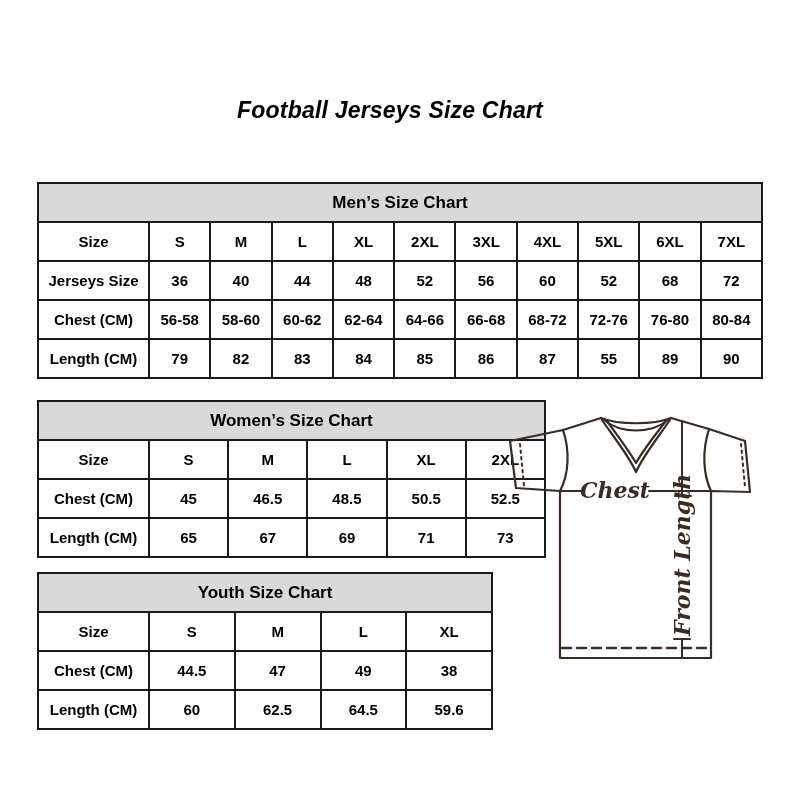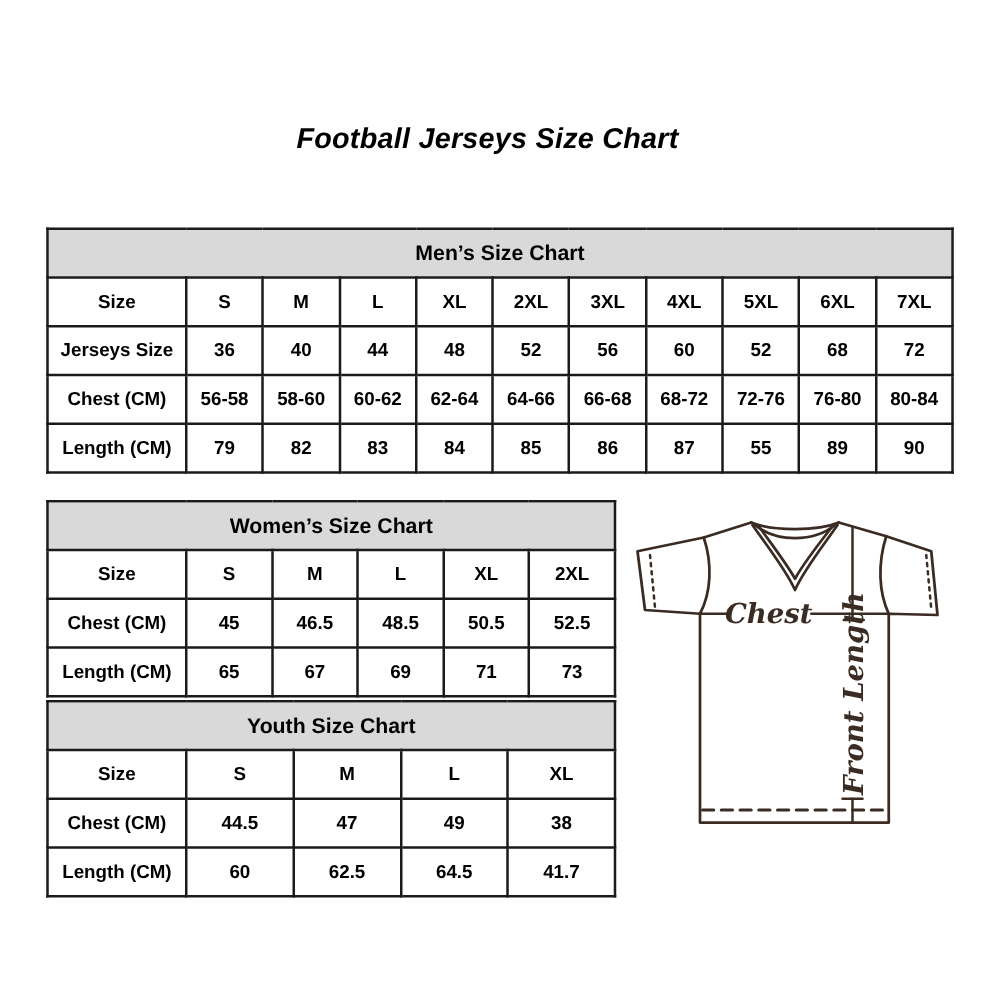--- a/index.html
+++ b/index.html
@@ -23,22 +23,22 @@
     font-weight:bold;font-size:15px;color:#000;
     font-family:"Liberation Sans",sans-serif;
     overflow:hidden;white-space:nowrap;
   }
   table.tbl th.band{
     background:var(--header-bg,#d9d9d9);
     font-size:17px;height:37px;
   }
   table.tbl col.label-col{width:111px;}
   #men-table{left:37px;top:150px;width:726px;}
-  #women-table{left:37px;top:368px;width:456px;}
-  #youth-table{left:37px;top:528px;width:456px;}
+  #women-table{left:37px;top:368px;width:509px;}
+  #youth-table{left:37px;top:540px;width:456px;}
   .jersey{position:absolute;left:503px;top:396px;width:272px;height:272px;}
   .jersey svg{display:block;width:272px;height:272px;}
   .jlabel{
     font-family:"DejaVu Serif",serif;font-style:italic;font-weight:bold;
     font-size:22px;fill:var(--jersey,#3a2b23);
   }
 </style>
 </head>
 <body>
 
@@ -189,21 +189,21 @@
           <td>44.5</td>
           <td>47</td>
           <td>49</td>
           <td>38</td>
         </tr>
         <tr>
           <th>Length (CM)</th>
           <td>60</td>
           <td>62.5</td>
           <td>64.5</td>
-          <td>41.7</td>
+          <td>59.6</td>
         </tr>
       </tbody>
     </table>
 
   <div class="jersey">
     <svg viewBox="0 0 272 272">
       <g fill="none" stroke="var(--jersey,#3a2b23)" stroke-width="2.2" stroke-linejoin="round" stroke-linecap="round">
 
         <path d="M98,22 L60,34 L7,45 L13,92 L57,95 L57,262 L208,262 L208,95 L247,96 L242,45 L206,33 L168,22"></path>
 

